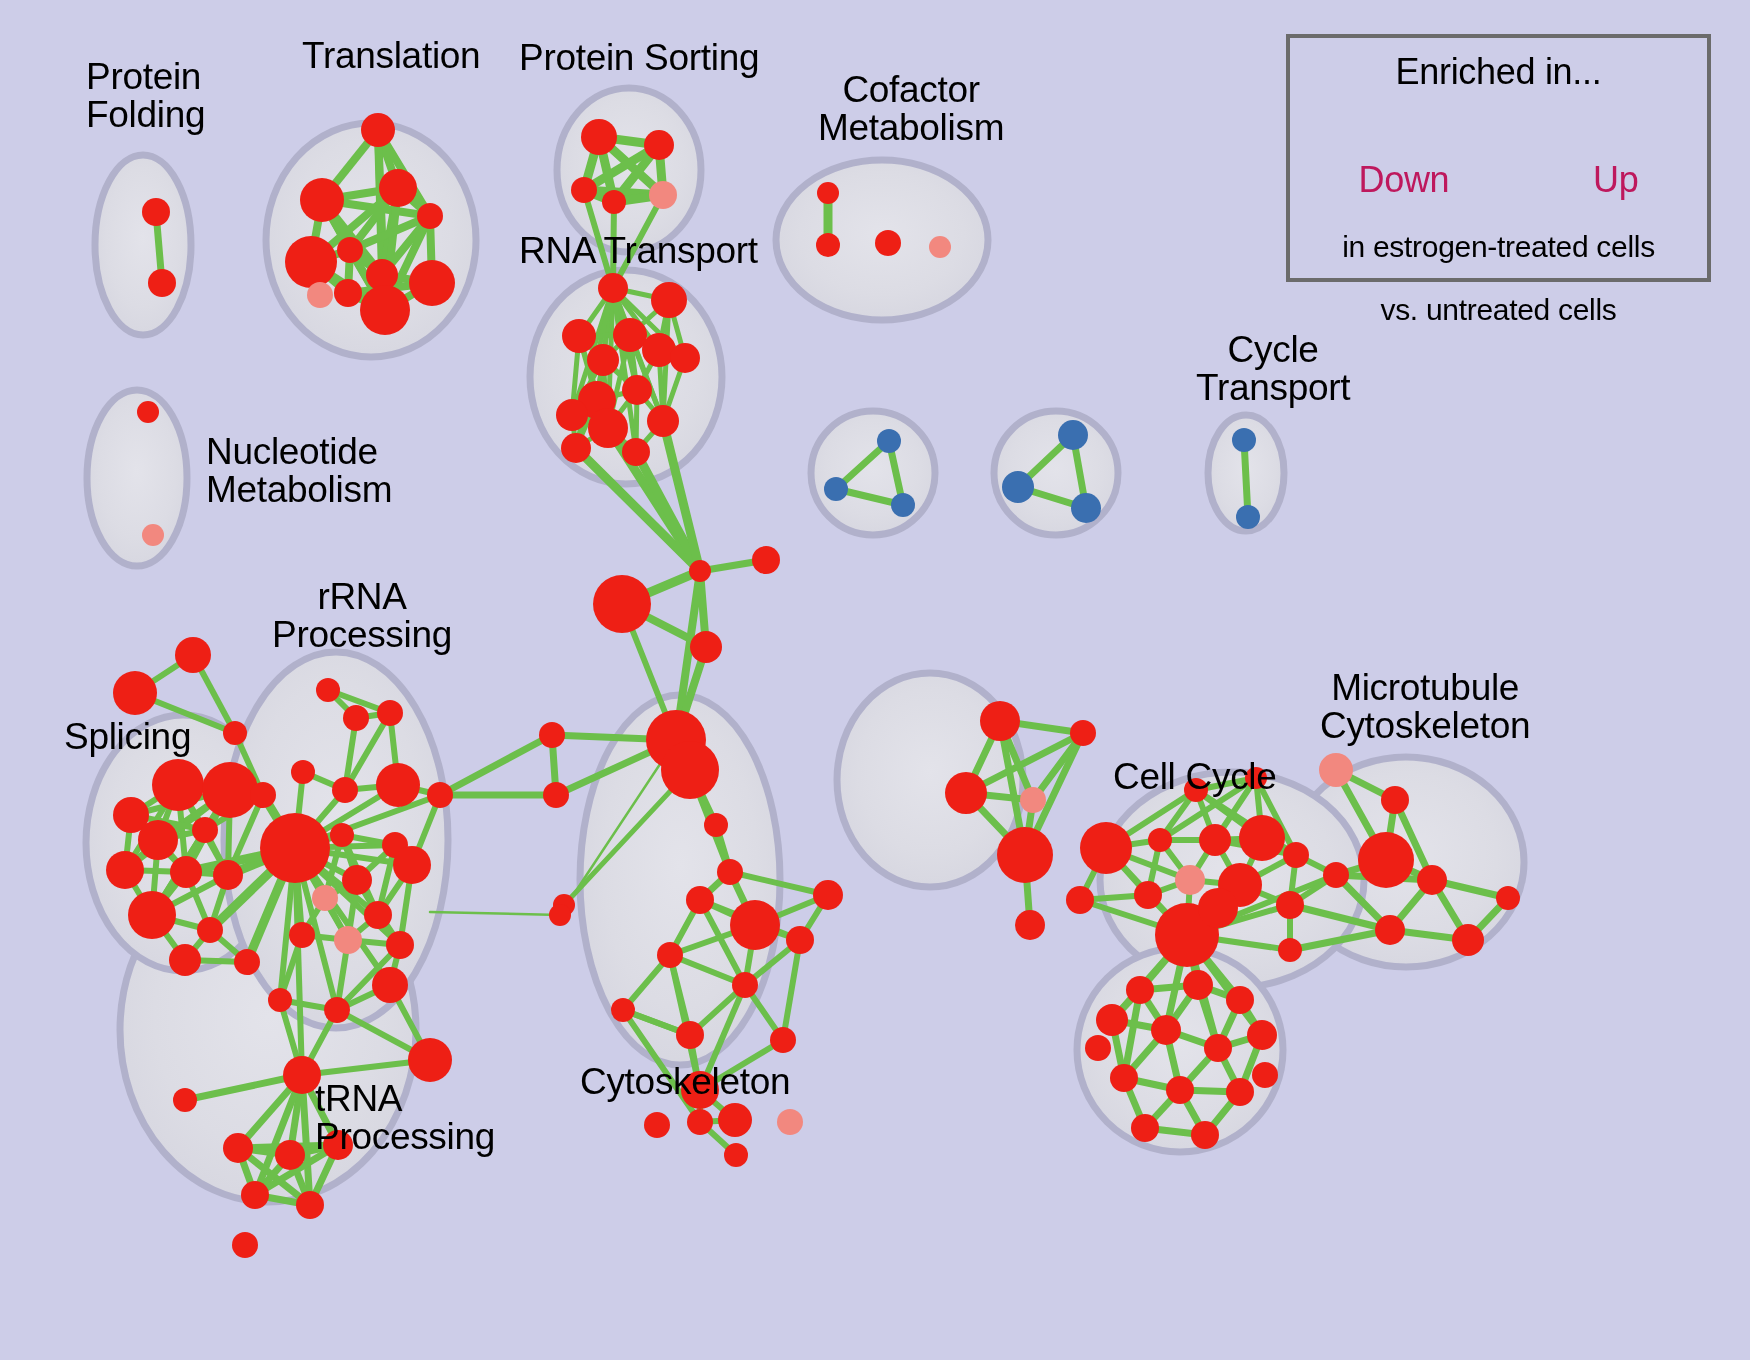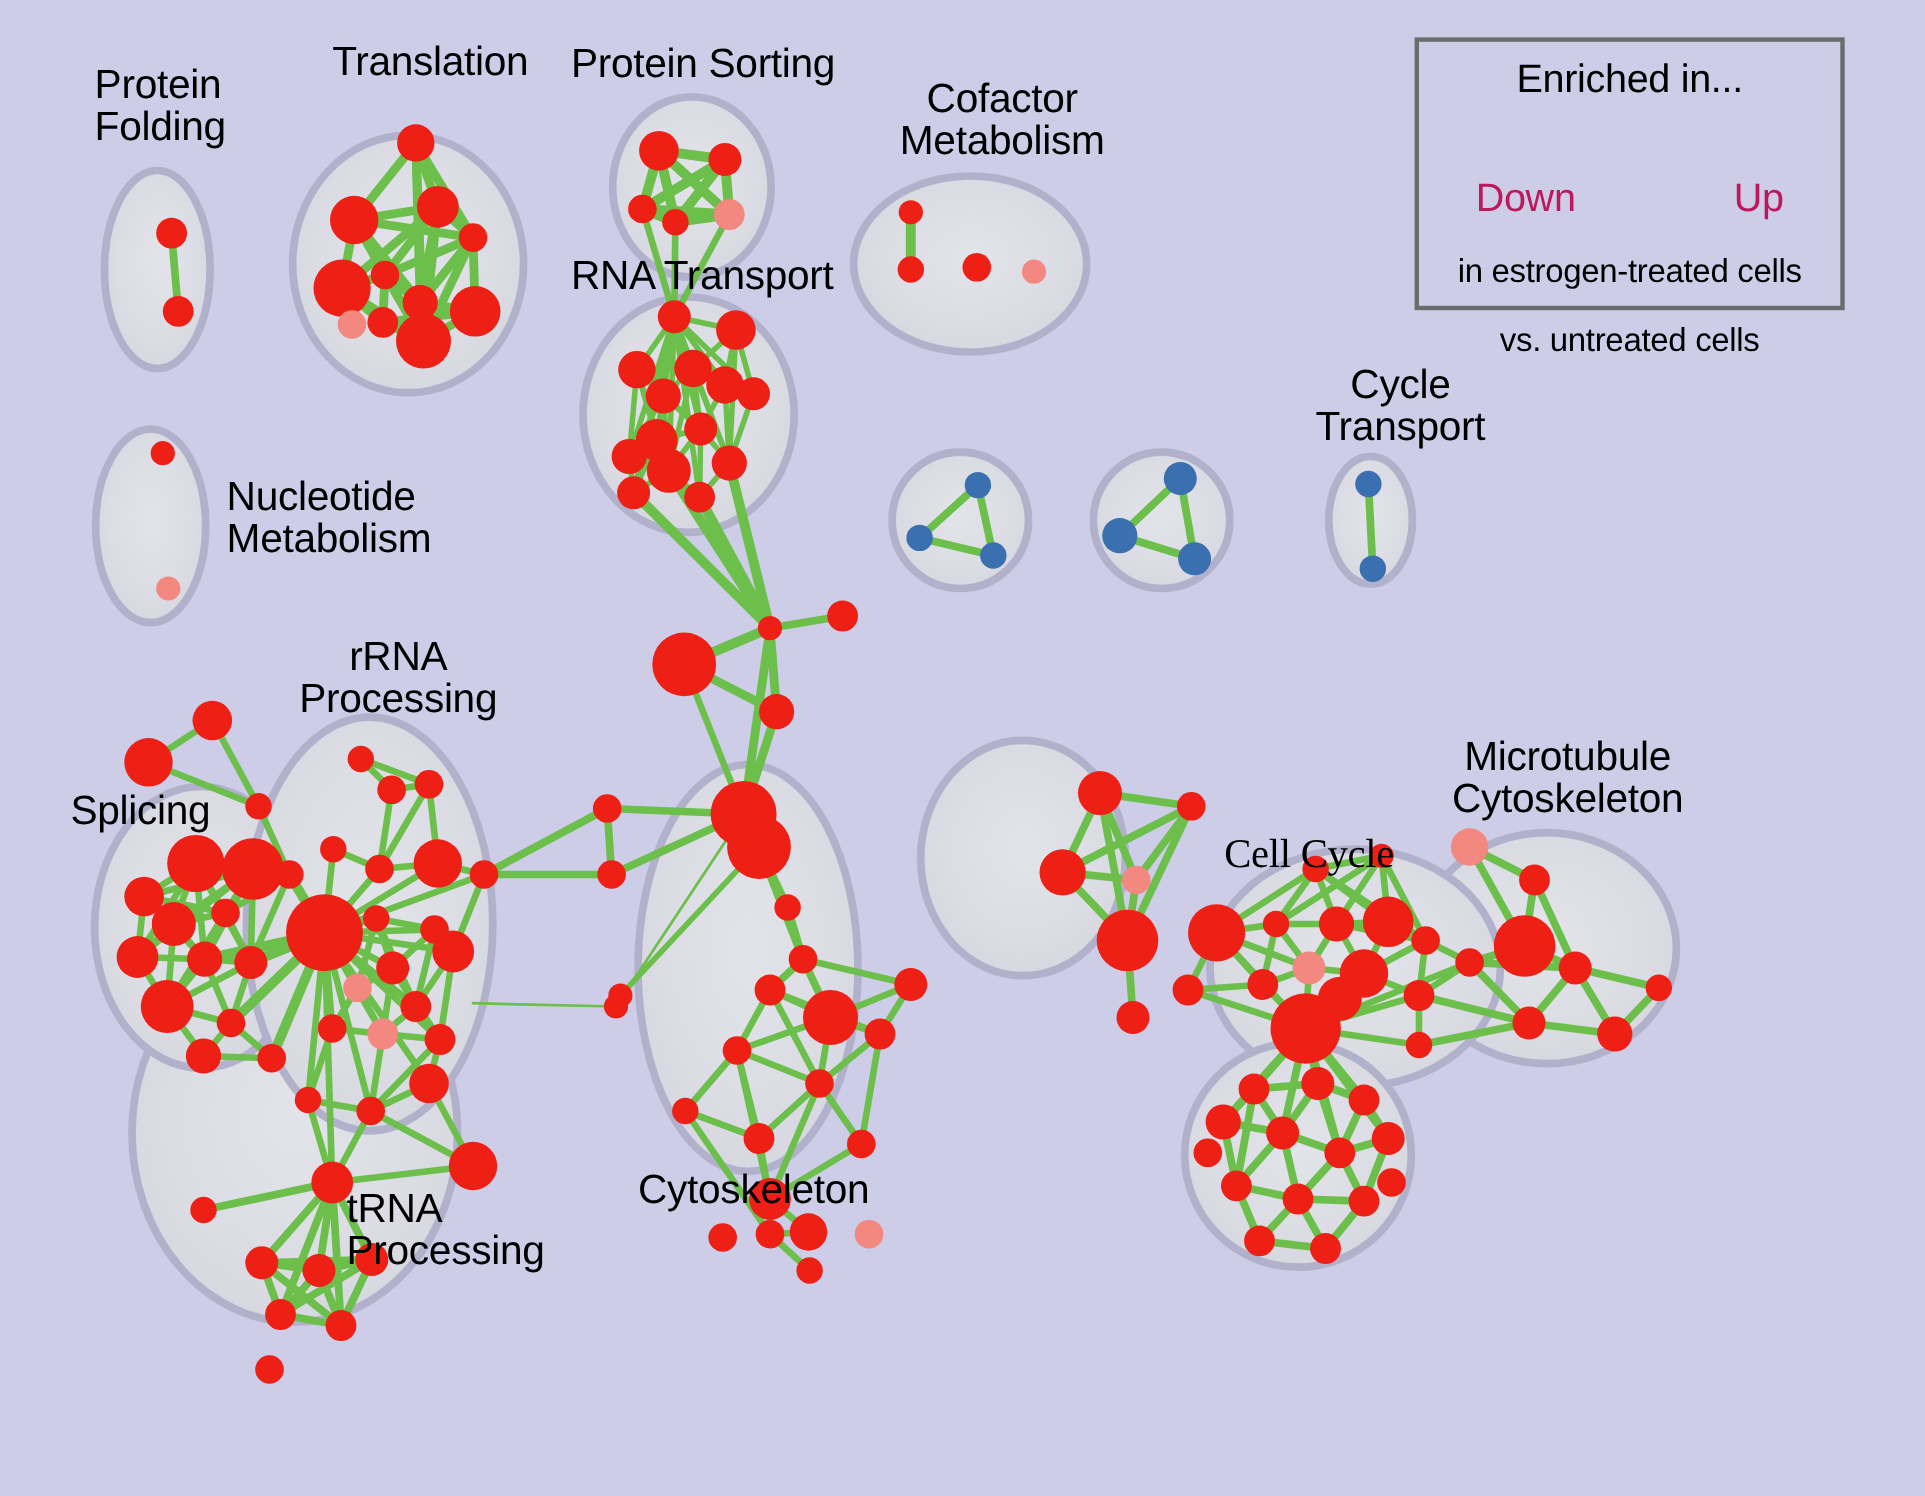--- a/index.html
+++ b/index.html
@@ -1,21 +1,21 @@
 <!DOCTYPE html>
 <html><head>
 <meta charset="utf-8">
 <style>
   html,body{margin:0;padding:0;background:#fff;}
   body{font-family:"Liberation Sans",sans-serif;}
   #stage{position:relative;width:1750px;height:1360px;background:#cdcde8;overflow:hidden;}
   #net{position:absolute;left:0;top:0;width:1750px;height:1360px;}
   .clabel{position:absolute;color:#000;font-family:"Liberation Sans",sans-serif;
           font-size:37px;line-height:1.03;white-space:pre;letter-spacing:-0.3px;}
-  #legend{position:absolute;left:1286px;top:34px;width:391px;height:248px;
+  #legend{position:absolute;left:1286px;top:34px;width:425px;height:248px;
           background:#cdcde8;border:4px solid #6b6b6b;box-sizing:border-box;
           display:flex;flex-direction:column;align-items:center;gap:27px;}
   #legend .ltitle{font-size:36px;color:#000;margin-top:13px;letter-spacing:-0.3px;}
   #legend .bar{width:206px;height:56px;margin-top:10px;
       background:linear-gradient(to right,#4174b5 0%,#7ba2cf 24%,#d8e4ef 43%,#fdf4f2 52%,#f3b4ab 66%,#ef2218 90%,#ee1b11 100%);}
   #legend .ends{width:280px;display:flex;justify-content:space-between;margin-top:2px;}
   #legend .ends span{font-size:36px;color:#be185d;letter-spacing:-0.3px;}
   #legend .sub{font-size:30px;color:#000;text-align:center;line-height:1.12;margin-top:2px;letter-spacing:-0.3px;}
 </style>
 </head>
@@ -681,21 +681,21 @@
   <div class="clabel" style="left:519px;top:232px;">RNA Transport</div>
   <div class="clabel" style="left:206px;top:433px;">Nucleotide
 Metabolism</div>
   <div class="clabel" style="left:1196px;top:331px;text-align:center;">Cycle
 Transport</div>
   <div class="clabel" style="left:272px;top:578px;text-align:center;">rRNA
 Processing</div>
   <div class="clabel" style="left:64px;top:718px;">Splicing</div>
   <div class="clabel" style="left:1320px;top:669px;text-align:center;">Microtubule
 Cytoskeleton</div>
-  <div class="clabel" style="left:1113px;top:758px;font-family:Liberation Serif, serif;">Cell Cycle</div>
+  <div class="clabel" style="left:1113px;top:758px;">Cell Cycle</div>
   <div class="clabel" style="left:580px;top:1063px;">Cytoskeleton</div>
   <div class="clabel" style="left:315px;top:1080px;">tRNA
 Processing</div>
 
   <div id="legend">
     <div class="ltitle">Enriched in...</div>
     <div class="bar"></div>
     <div class="ends">
       <span>Down</span>
       <span>Up</span>

